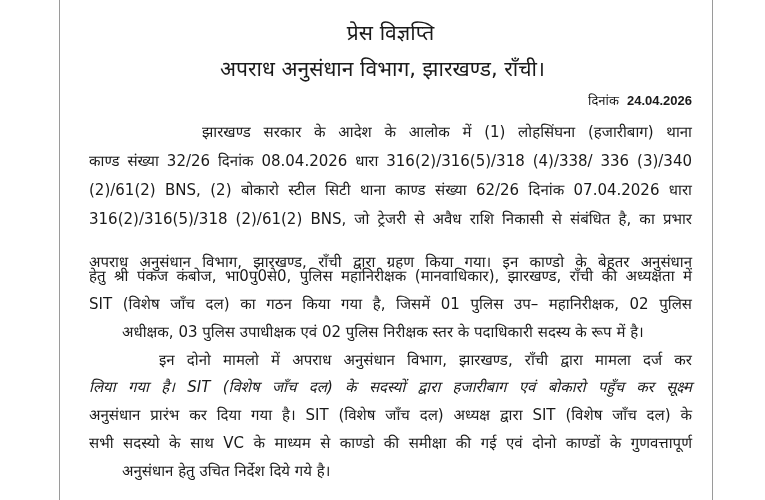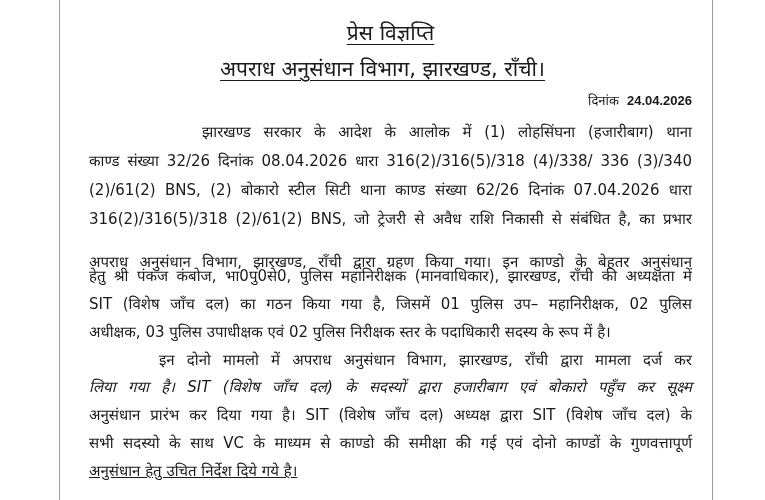--- a/index.html
+++ b/index.html
@@ -34,21 +34,20 @@
     .title {
       position: absolute;
       left: 0;
       width: 765px;
       text-align: center;
       font-size: 21px;
       line-height: 26px;
       font-weight: normal;
     }
     .title span {
-      text-decoration: underline;
       text-underline-offset: 4px;
       text-decoration-thickness: 1px;
     }
     .title-1 { top: 20px; left: 8px; }
     .title-2 { top: 56px; left: 0px; }
     .date-line {
       position: absolute;
       right: 73px;
       top: 92px;
       font-size: 13px;
@@ -64,20 +63,21 @@
       left: 89px;
       width: 603px;
       font-size: 15px;
       line-height: 20px;
       white-space: nowrap;
       text-align: justify;
       text-align-last: justify;
     }
     .line.last {
       text-align-last: left;
+      margin-left: 33px;
     }
     .indent-1 { padding-left: 113px; width: 490px; }
     .indent-2 { padding-left: 70px; width: 533px; }
   </style>
 </head>
 <body>
 
 <div class="page-border-left"></div>
 <div class="page-border-right"></div>
 
@@ -101,14 +101,14 @@
   <div class="line" style="top:266px;">हेतु श्री पंकज कंबोज, भा0पु0से0, पुलिस महानिरीक्षक (मानवाधिकार), झारखण्ड, राँची की अध्यक्षता में</div>
   <div class="line" style="top:294px;">SIT (विशेष जाँच दल) का गठन किया गया है, जिसमें 01 पुलिस उप– महानिरीक्षक, 02 पुलिस</div>
   <div class="line last" style="top:322px;">अधीक्षक, 03 पुलिस उपाधीक्षक एवं 02 पुलिस निरीक्षक स्तर के पदाधिकारी सदस्य के रूप में है।</div>
 </div>
 
 <div>
   <div class="line indent-2" style="top:350px;">इन दोनो मामलो में अपराध अनुसंधान विभाग, झारखण्ड, राँची द्वारा मामला दर्ज कर</div>
   <div class="line" style="top:377px;font-style:italic;">लिया गया है। SIT (विशेष जाँच दल) के सदस्यों द्वारा हजारीबाग एवं बोकारो पहुँच कर सूक्ष्म</div>
   <div class="line" style="top:405px;">अनुसंधान प्रारंभ कर दिया गया है। SIT (विशेष जाँच दल) अध्यक्ष द्वारा SIT (विशेष जाँच दल) के</div>
   <div class="line" style="top:433px;">सभी सदस्यो के साथ VC के माध्यम से काण्डो की समीक्षा की गई एवं दोनो काण्डों के गुणवत्तापूर्ण</div>
-  <div class="line last" style="top:461px;text-decoration:underline;">अनुसंधान हेतु उचित निर्देश दिये गये है।</div>
+  <div class="line last" style="top:461px;">अनुसंधान हेतु उचित निर्देश दिये गये है।</div>
 </div>
 
 </body></html>

